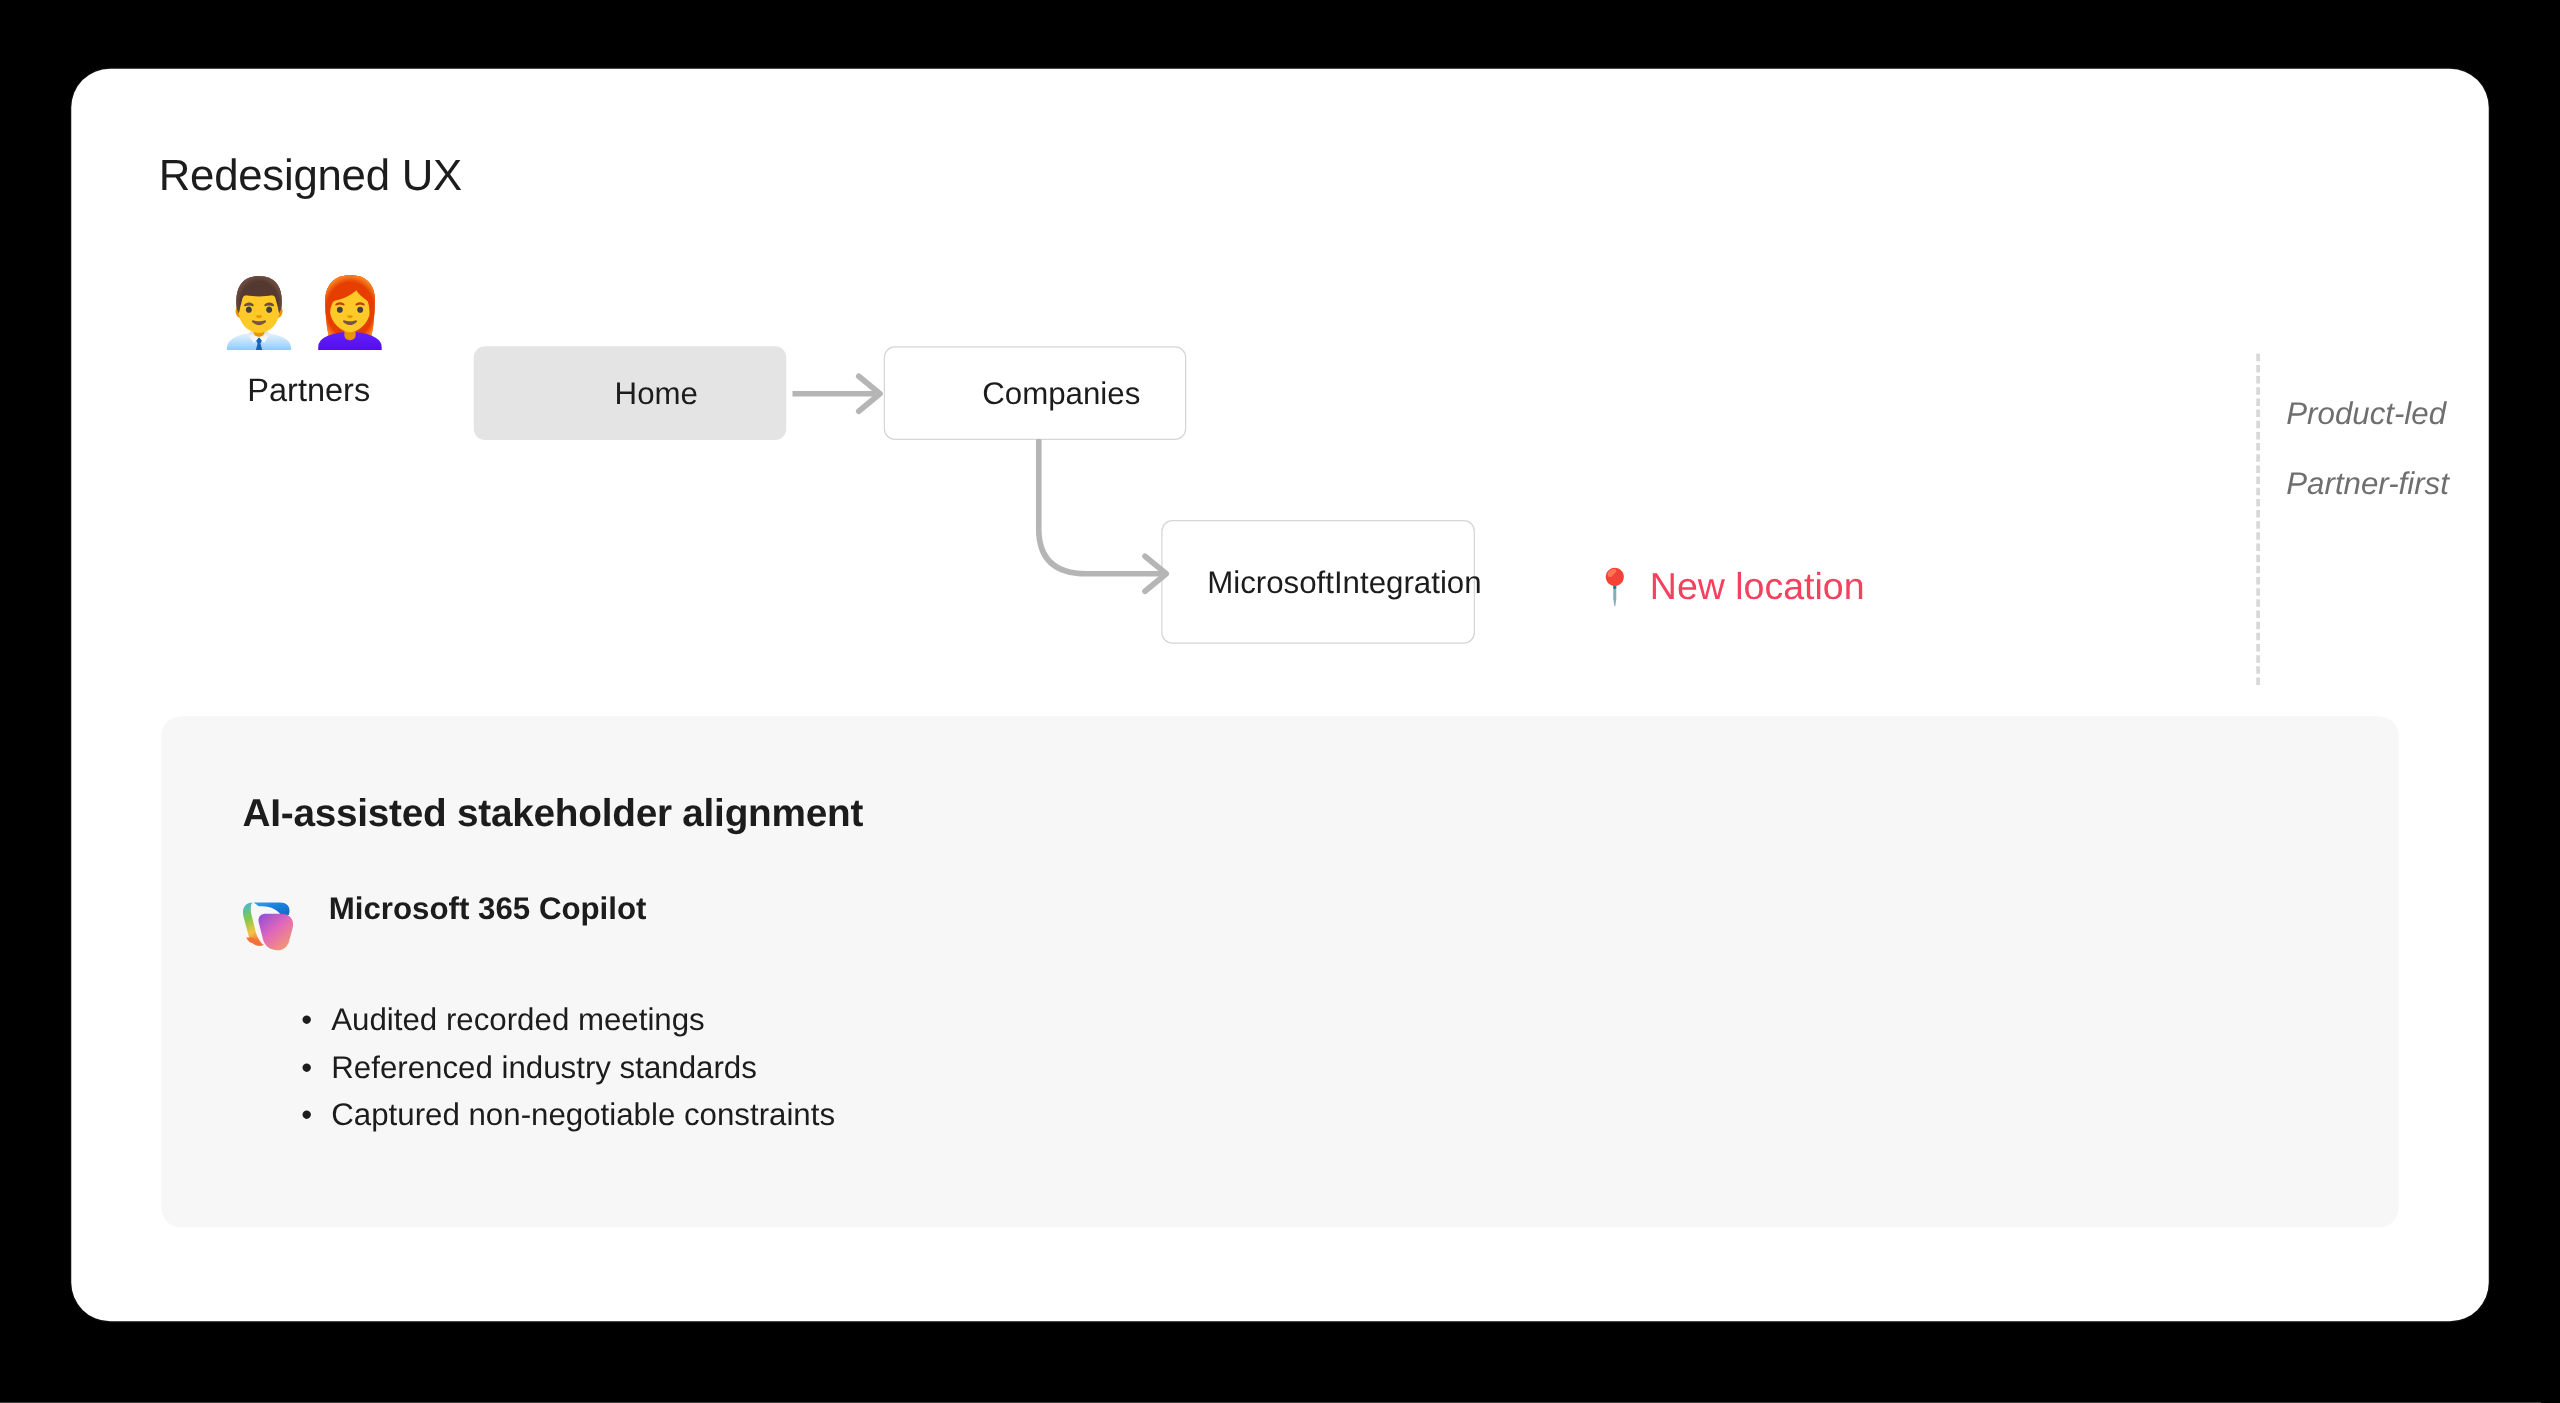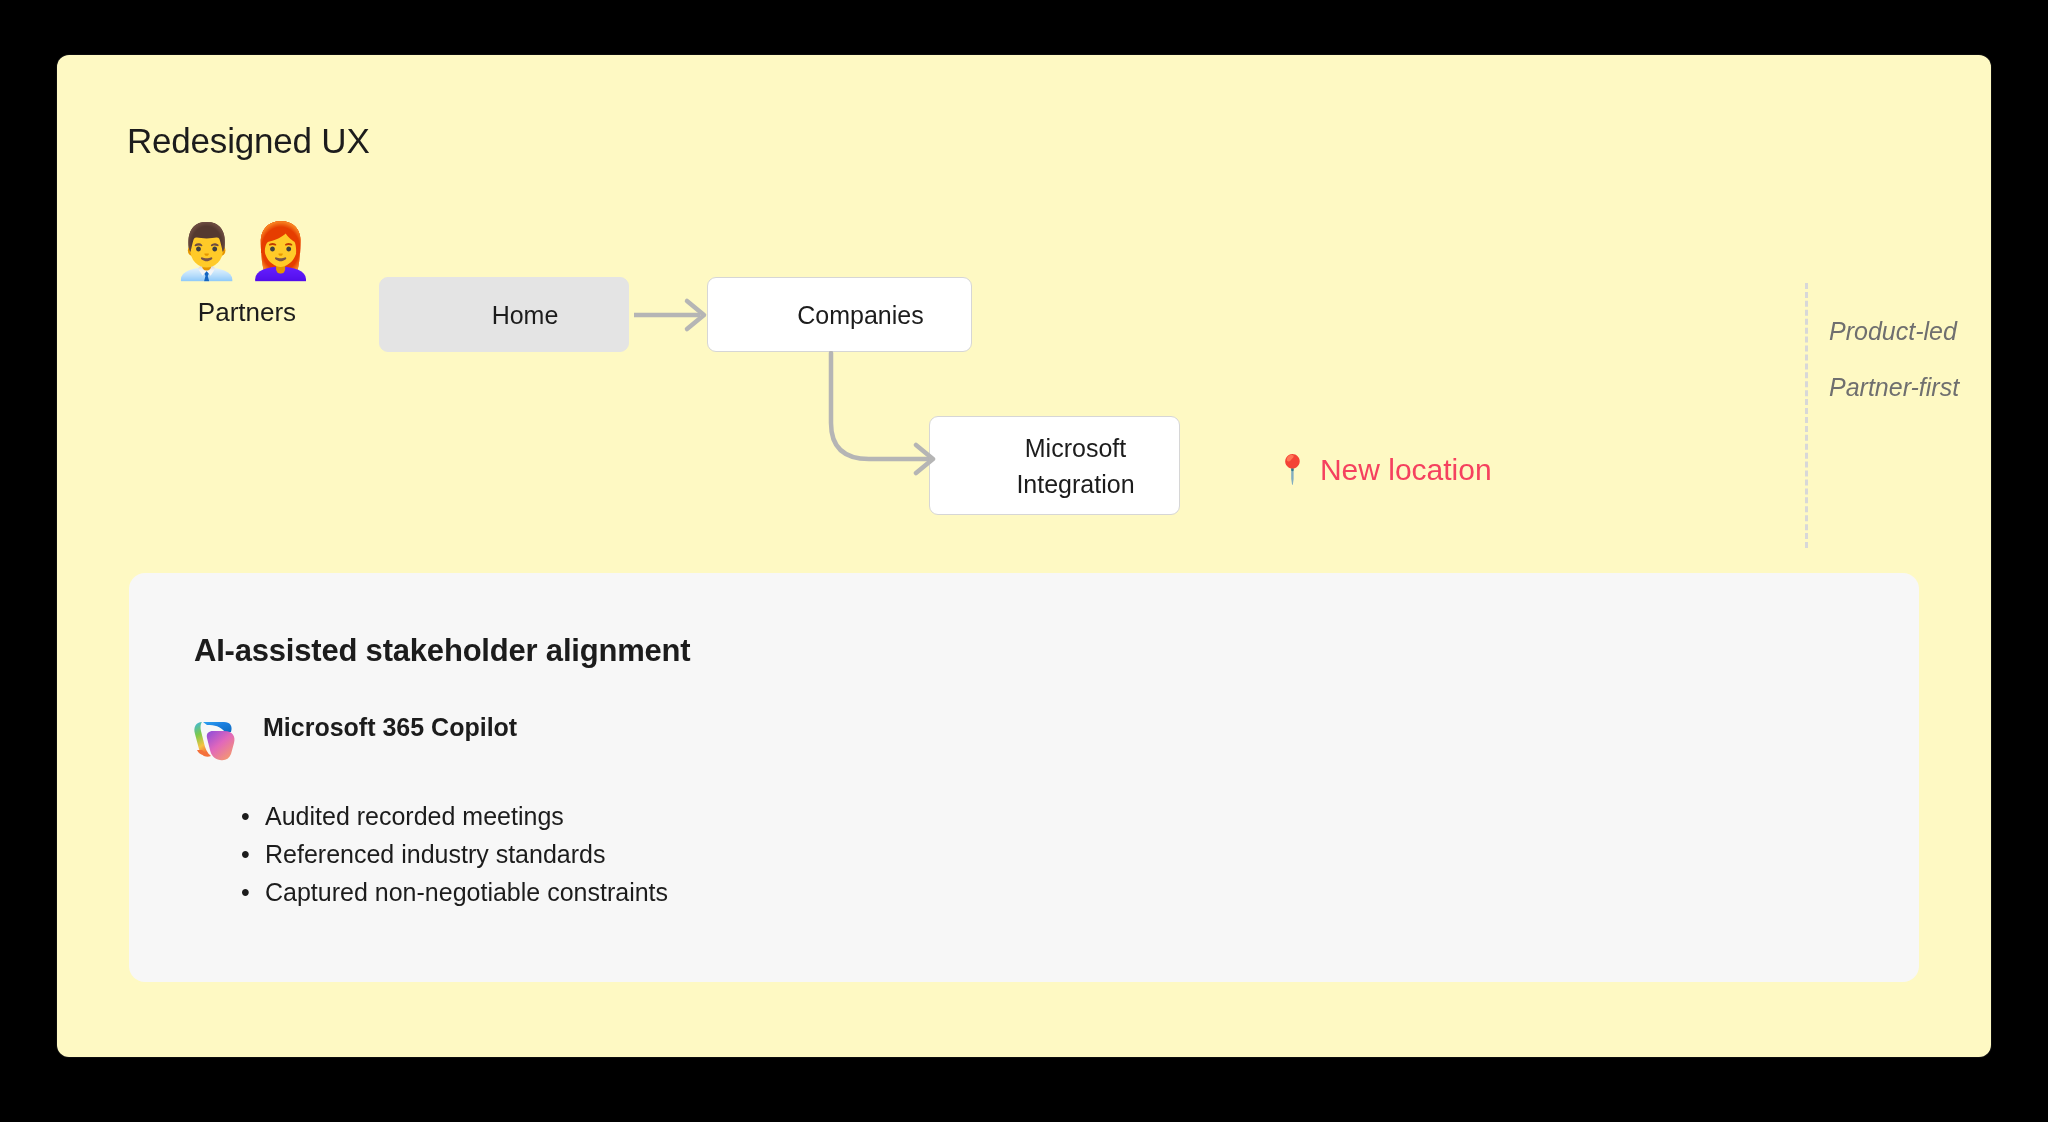--- a/index.html
+++ b/index.html
@@ -15,22 +15,22 @@
     -webkit-font-smoothing: antialiased;
   }
 
   
   #slide-card {
     position: absolute;
     left: 57px;
     top: 55px;
     width: 1934px;
     height: 1002px;
-    background: #fef9c3;
-    border-radius: 12px;
+    background: #ffffff;
+    border-radius: 31px;
     box-shadow: 0 0 0 1px rgba(255,255,255,0.05);
     overflow: hidden;
   }
 
   
   #section-title {
     position: absolute;
     left: 70px;
     top: 66px;
     font-size: 35px;
@@ -80,34 +80,34 @@
     left: 322px;
     top: 222px;
     width: 250px;
     height: 75px;
     background: #e4e4e4;
     border: 1px solid #e4e4e4;
   }
   #flow-box-companies {
     left: 650px;
     top: 222px;
-    width: 265px;
+    width: 242px;
     height: 75px;
     background: #ffffff;
     border: 1.6px solid #d6d6d6;
     text-align: right;
   }
   #flow-box-msintegration {
     left: 872px;
     top: 361px;
     width: 251px;
     height: 99px;
     background: #ffffff;
     border: 1.6px solid #d6d6d6;
-    flex-direction: column;
+    flex-direction: row;
   }
 
   
   #connector-home-companies {
     position: absolute;
     left: 575px;
     top: 240px;
     width: 84px;
     height: 40px;
   }

